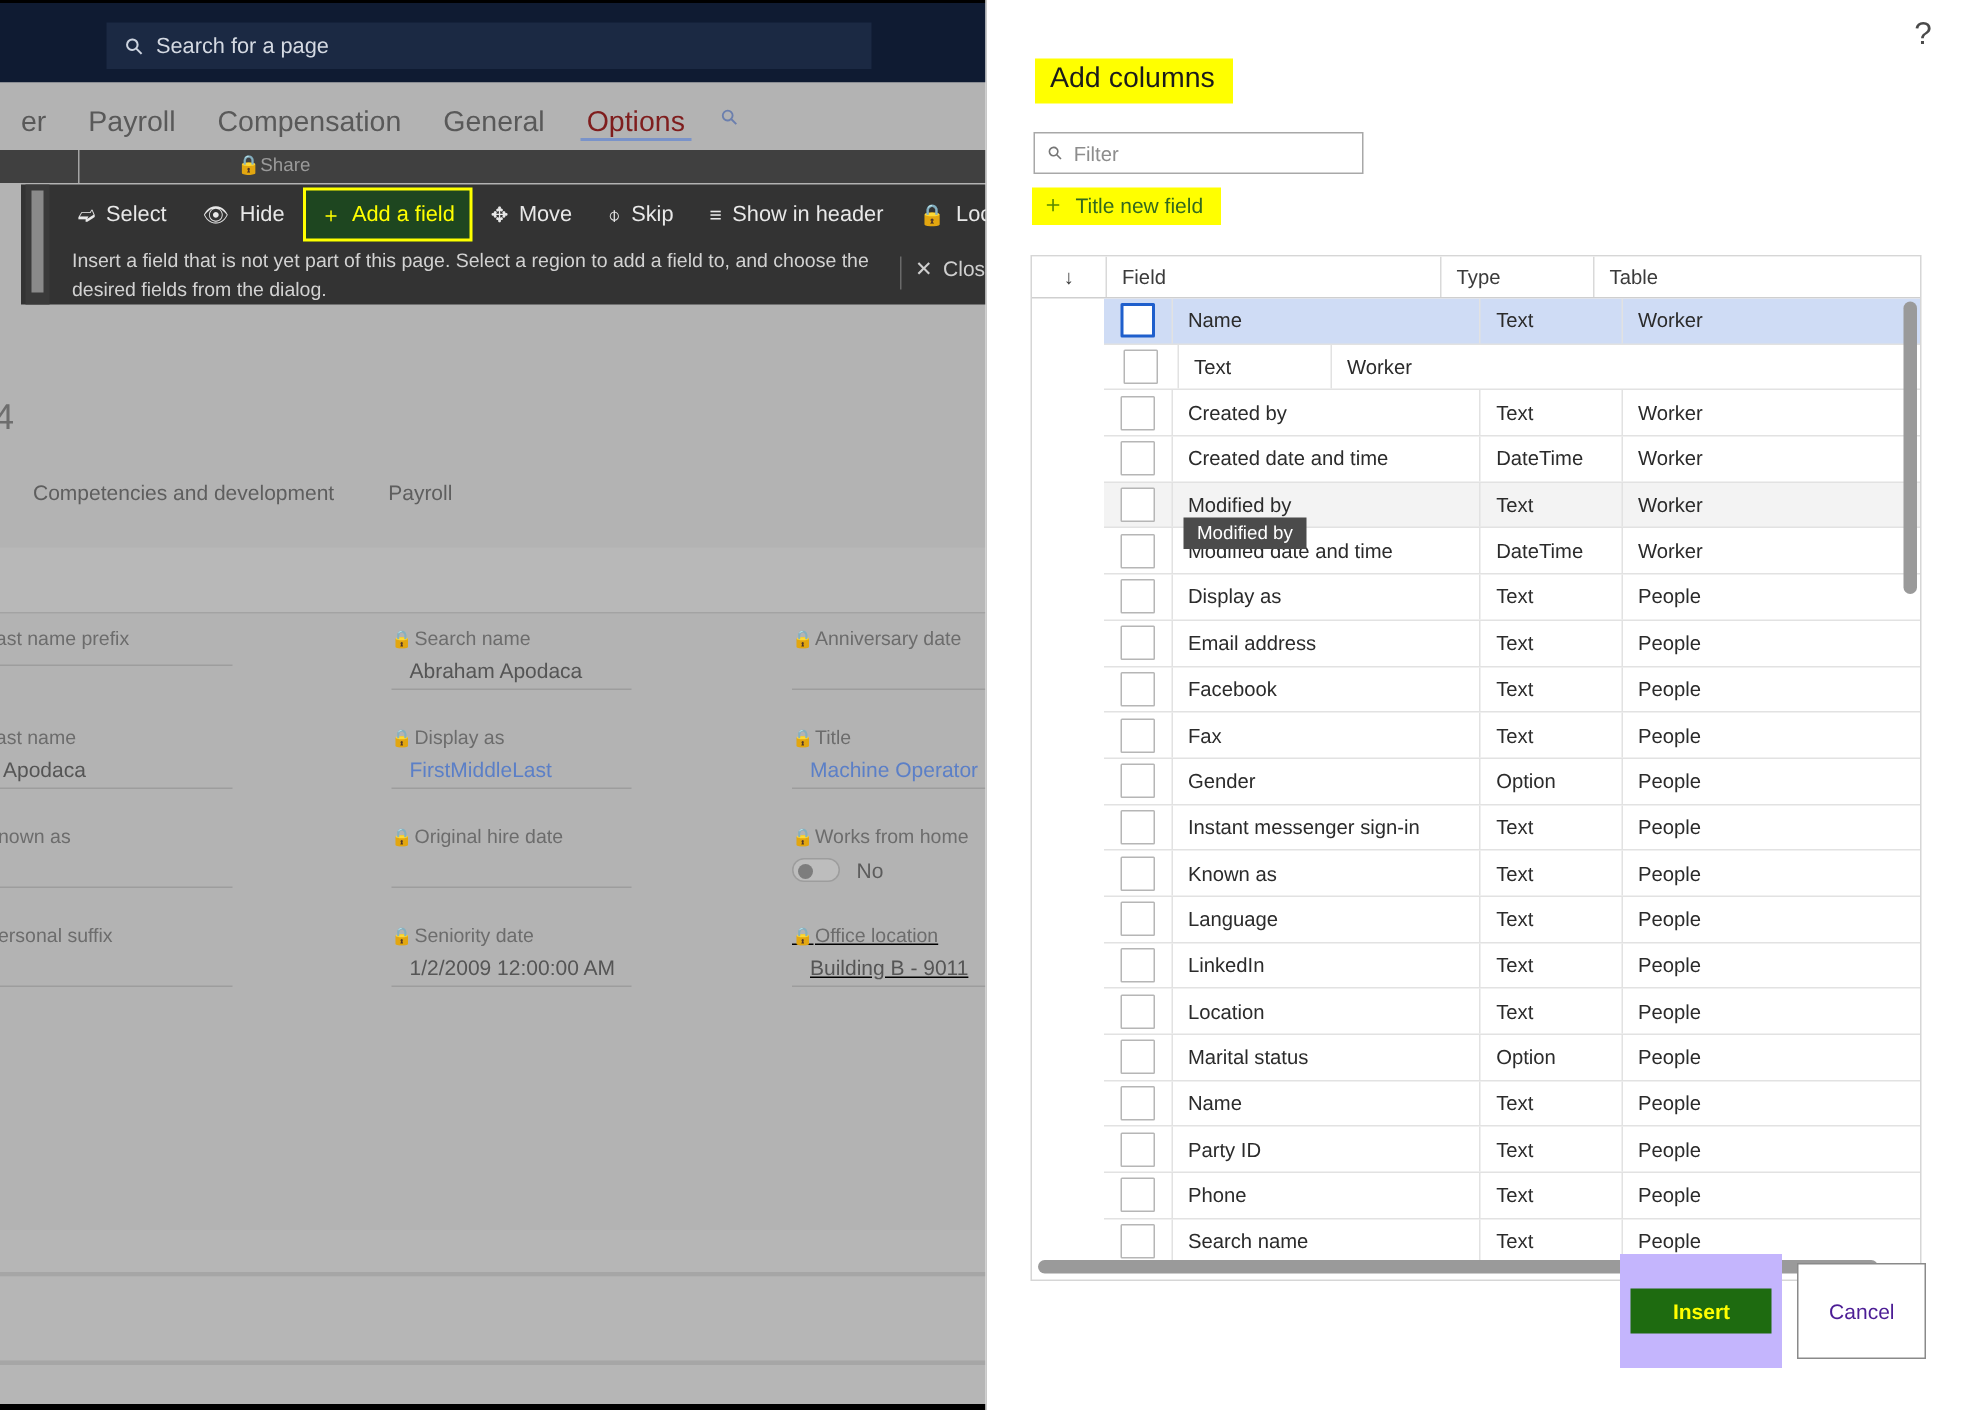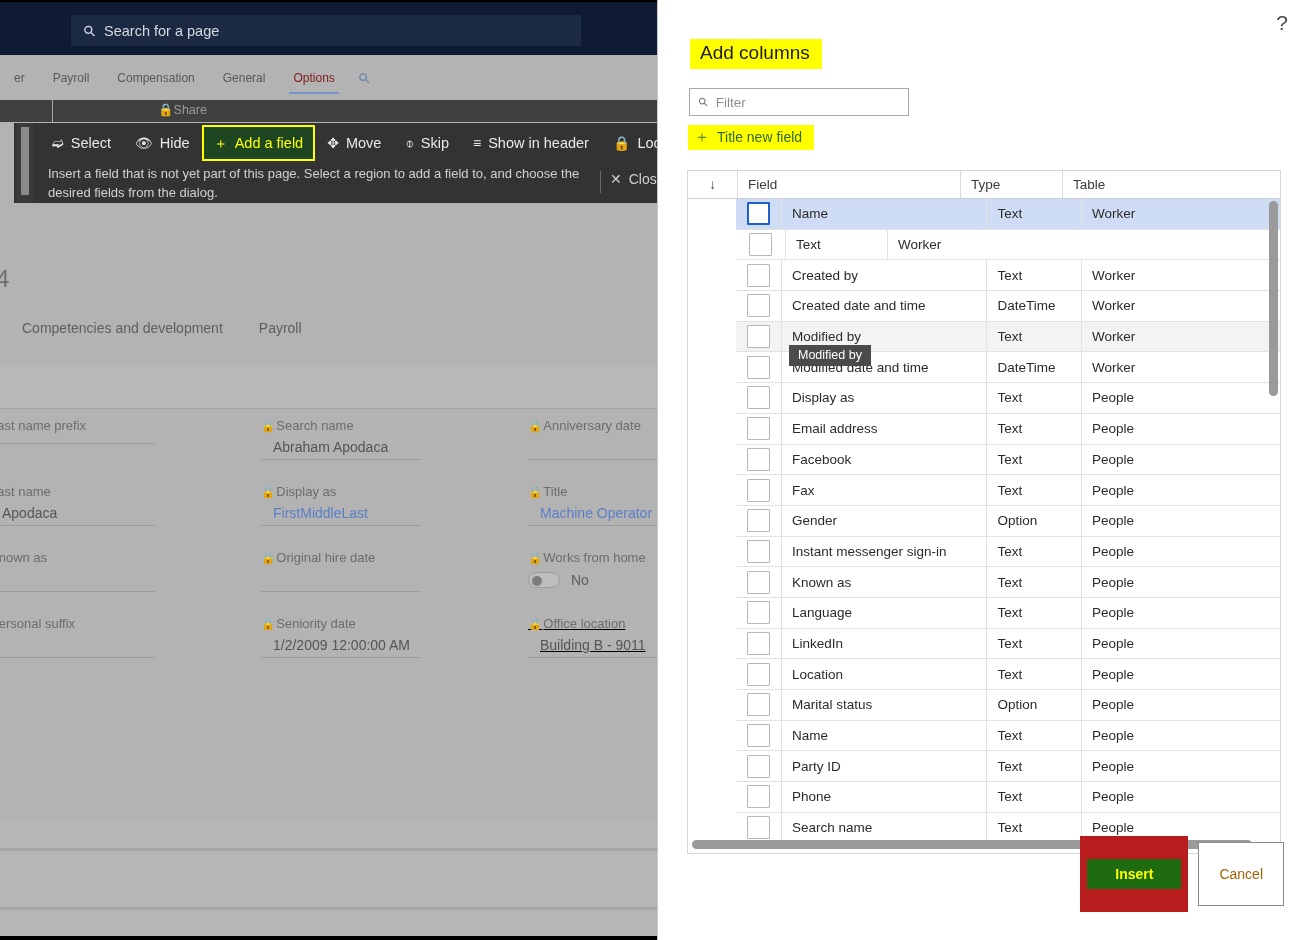--- a/index.html
+++ b/index.html
@@ -27,22 +27,22 @@
   .search-box .mag { color: #cdd4e0; font-size: 15px; margin-right: 9px;
      display:inline-block; transform: rotate(-45deg); }
   .search-box .ph { color: #d4d9e2; font-size: 14.5px; }
 
   .tabbar {
     position: absolute; left: 0; top: 55px; width: 658px; height: 45px;
     background: #b3b3b3;
     display: flex; align-items: center;
   }
   .tabbar .tab {
-    font-size: 12px; color: #595959; padding: 16px 14px; height: 45px;
-    display: flex; align-items: center; position: relative; white-space: nowrap;
+    font-size: 19px; color: #595959; padding: 16px 14px; height: 45px;
+    display: flex; position: relative; white-space: nowrap;
   }
   .tabbar .tab.active { color: #7f1d1d; }
   .tabbar .tab.active::after {
     content:""; position:absolute; left:10px; right:10px; bottom:6px;
     height:2px; background:#7a93c9;
   }
   .tabbar .tsearch { color:#6b7fae; font-size:14px; margin-left:10px;
      display:inline-block; transform: rotate(-45deg); }
 
   .share-row {
@@ -170,27 +170,27 @@
     position:absolute; left:4px; bottom:4px; width:583px; height:9px;
   }
   .hthumb { position:absolute; left:0; top:0; width:560px; height:9px; background:#9a9a9a; border-radius:5px; }
 
   .tooltip {
     position:absolute; left:789px; top:345px; background:#4b4b4b; color:#fff;
     font-size:12.5px; padding:3px 9px 4px 9px; z-index:20; white-space:nowrap;
   }
 
   .dlg-actions { position:absolute; right:24px; bottom:28px; display:flex; align-items:center; gap:10px; }
-  .btn-insert-wrap { background:#b91c1c; padding:23px 7px; }
+  .btn-insert-wrap { background:#c4b5fd; padding:23px 7px; }
   .btn-insert {
     background:#1e6b10; color:#ffff00; font-size:14px; font-weight:bold;
     border:none; padding:8px 28px; line-height:1; cursor:pointer;
   }
   .btn-cancel {
-    background:#fff; color:#a16207; font-size:14px; border:1px solid #8a8a8a;
+    background:#fff; color:#4c1d95; font-size:14px; border:1px solid #8a8a8a;
     padding:24px 20px; line-height:1; cursor:pointer;
   }
   .top-black { position:absolute; left:0; top:0; width:658px; height:2px; background:#000; }
   .bot-black { position:absolute; left:0; bottom:0; width:658px; height:4px; background:#000; }
 </style>
 </head>
 <body>
 
 <div id="root">
 

